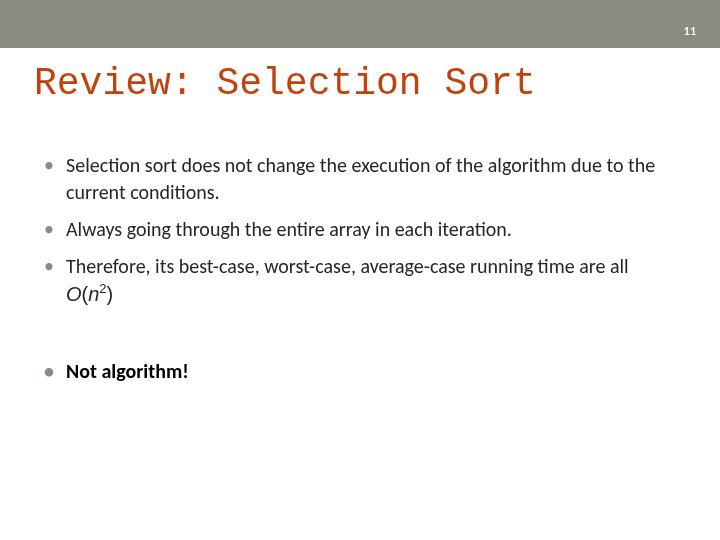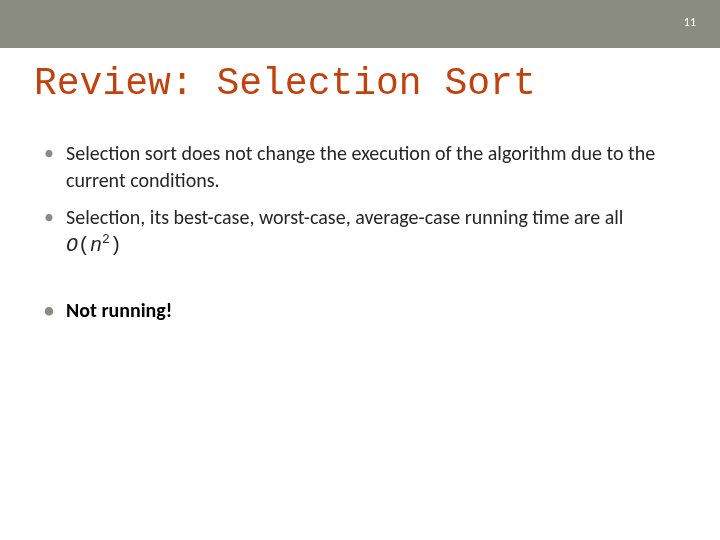--- a/index.html
+++ b/index.html
@@ -1,45 +1,46 @@
 <!DOCTYPE html>
 <html><head>
 <meta charset="utf-8">
 <style>
   * { margin: 0; padding: 0; box-sizing: border-box; }
   html, body { width: 720px; height: 540px; background: #ffffff; font-family: Calibri, Arial, sans-serif; overflow: hidden; }
   .slide { position: relative; width: 720px; height: 540px; }
   .topbar { position: absolute; top: 0; left: 0; right: 0; height: 48px; background: #8a8c7f; }
-  .pagenum { position: absolute; top: 15px; right: 24px; color: #ffffff; font-size: 12px; font-weight: 400; }
+  .pagenum { position: absolute; top: 24px; right: 24px; color: #ffffff; font-size: 12px; font-weight: 700; }
   .title { position: absolute; top: 62px; left: 34px; font-family: Consolas, "Courier New", monospace; font-size: 38px; font-weight: 400; color: #c2410c; letter-spacing: 0px; }
   .body { position: absolute; top: 140px; left: 44px; right: 44px; color: #222; }
-  ul.bullets { list-style: none; }
+  ul.bullets { list-style: none; margin-top: 12px; }
   ul.bullets > li { position: relative; padding-left: 22px; font-size: 20px; line-height: 1.35; margin-bottom: 10px; color: #262626; }
   ul.bullets > li::before { content: "•"; position: absolute; left: 0; top: 0; font-size: 20px; color: #8a8c7f; }
   ul.bullets > li.bold { font-weight: 700; color: #000; }
   ul.bullets > li.tight { margin-bottom: 4px; }
   .spacer { height: 28px; }
-  .math { font-family: Liberation Mono, monospace; font-style: italic; text-align: center; }
+  .math { font-family: Liberation Sans, sans-serif; font-style: italic; text-align: center; }
   .math sup { font-size: 0.65em; vertical-align: super; font-style: normal; }
 </style>
 </head>
 <body>
 
 <div class="slide">
   <div class="topbar">
     <div class="pagenum">11</div>
   </div>
 
   <div class="title">Review: Selection Sort</div>
 
   <div class="body">
     <ul class="bullets">
       <li>Selection sort does not change the execution of the algorithm due to the current conditions.</li>
+      <li>Always going through the entire array in each iteration.</li>
       <li>
-        <span>Selection, its best-case, worst-case, average-case running time are all </span><span class="math"><span>O</span><span style="font-style:normal">(</span><span>n</span><sup>2</sup><span style="font-style:normal">)</span></span>
+        <span>Therefore, its best-case, worst-case, average-case running time are all </span><span class="math"><span>O</span><span style="font-style:normal">(</span><span>n</span><sup>2</sup><span style="font-style:normal">)</span></span>
       </li>
     </ul>
     <div class="spacer"></div>
     <ul class="bullets">
-      <li class="bold tight">Not running!</li>
+      <li class="bold tight">Not algorithm!</li>
     </ul>
   </div>
 </div>
 
 </body></html>

